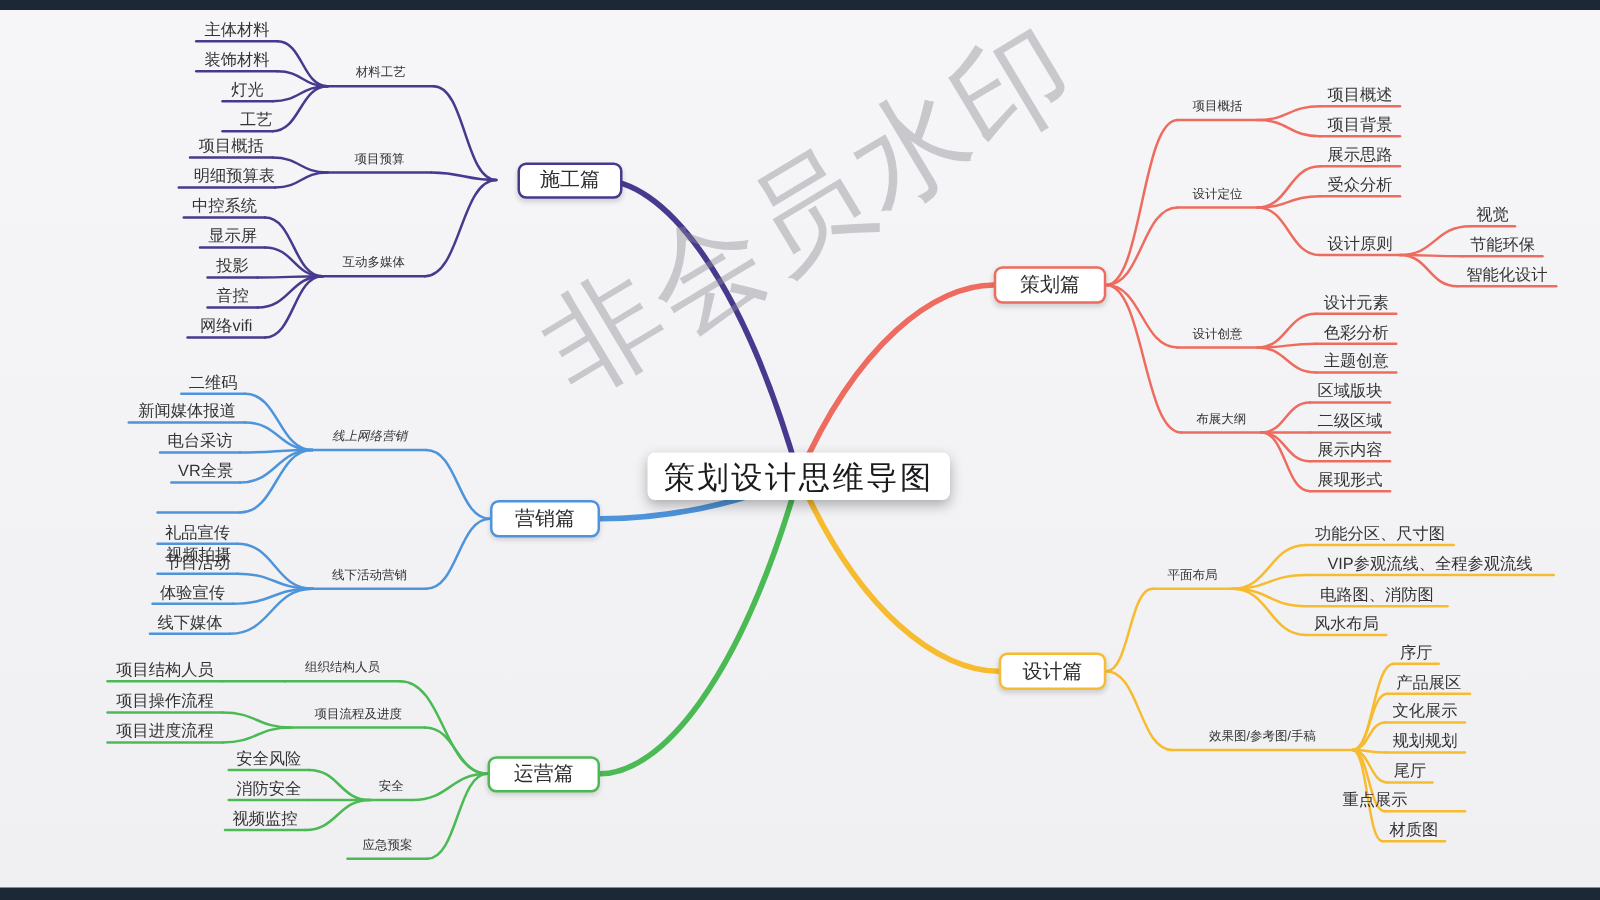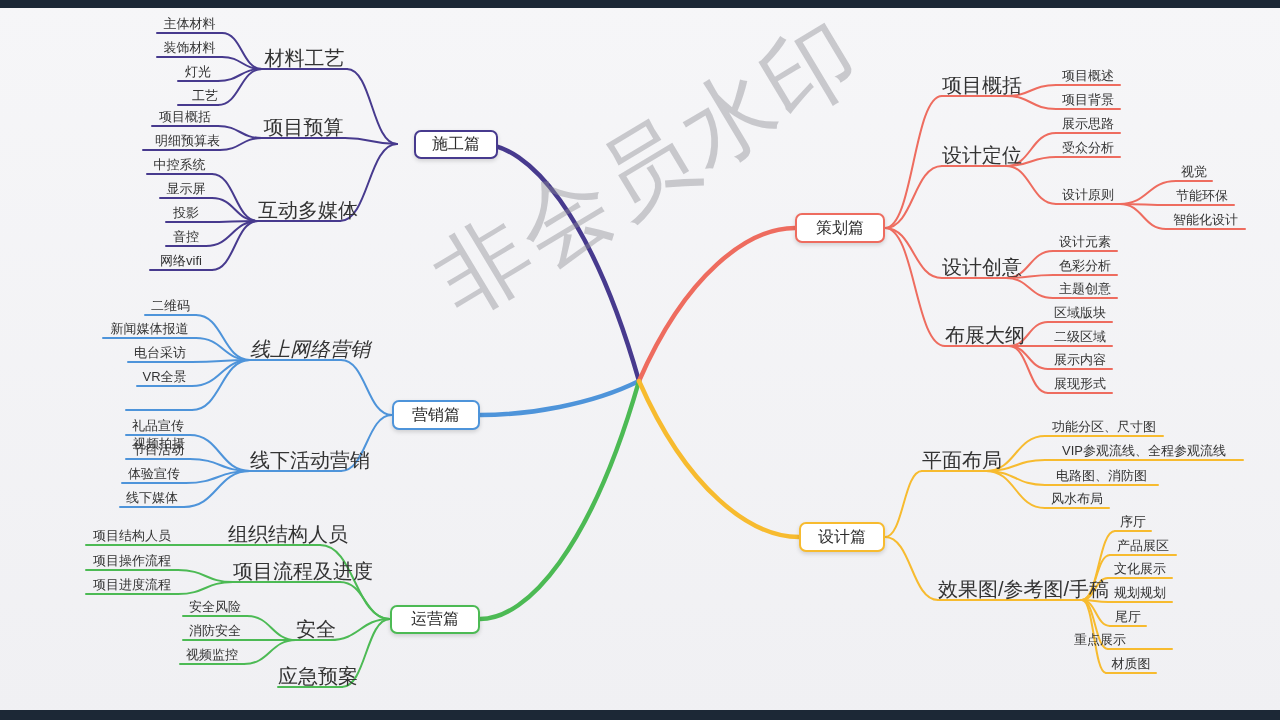--- a/index.html
+++ b/index.html
@@ -9,21 +9,21 @@
   .bar{position:absolute;left:0;width:1280px;background:#1c2836;z-index:12}
   .bar-top{top:0;height:8px}
   .bar-bottom{bottom:0;height:10px}
   .edges{position:absolute;left:0;top:0;z-index:2}
   .watermark{position:absolute;left:648px;top:168px;
     transform:translate(-50%,-50%) rotate(-31deg);
     font-size:92px;letter-spacing:3px;white-space:nowrap;
     color:rgba(138,138,145,0.42);z-index:6;user-select:none}
   .topic{position:absolute;z-index:8;font-size:13px;color:#333;
     text-align:center;white-space:nowrap;height:19px;line-height:19px;cursor:pointer}
-  .topic.lv1{font-size:20px;height:21px;line-height:21px}
+  .topic.lv1{font-size:10px;height:21px;line-height:21px}
   .branch-box{position:absolute;z-index:9;background:#fff;border:2px solid #000;
     border-radius:7px;box-sizing:border-box;display:flex;align-items:center;
     justify-content:center;font-size:16px;color:#2d2d2d;
     box-shadow:0 2px 4px rgba(0,0,0,.15);cursor:pointer;white-space:nowrap}
   .central{position:absolute;z-index:10;background:#fff;border-radius:6px;
     box-sizing:border-box;display:flex;align-items:center;justify-content:center;
     font-size:25px;letter-spacing:2px;color:#1b1b1d;
     box-shadow:0 4px 10px rgba(0,0,0,.3);cursor:pointer;white-space:nowrap}
 </style>
 </head>
@@ -241,13 +241,14 @@
       <div class="topic" style="left: 1045px; top: 489px; width: 64px;">风水布局</div>
       <div class="topic lv1" style="left: 938px; top: 579px; width: 144px;">效果图/参考图/手稿</div>
       <div class="topic" style="left: 1115px; top: 512px; width: 36px;">序厅</div>
       <div class="topic" style="left: 1110px; top: 536px; width: 66px;">产品展区</div>
       <div class="topic" style="left: 1108px; top: 559px; width: 64px;">文化展示</div>
       <div class="topic" style="left: 1108px; top: 583px; width: 64px;">规划规划</div>
       <div class="topic" style="left: 1110px; top: 607px; width: 36px;">尾厅</div>
       <div class="topic" style="left: 1068px; top: 630px; width: 64px;">重点展示</div>
       <div class="topic" style="left: 1106px; top: 654px; width: 50px;">材质图</div>
     </div>
+  <div class="central" style="left:518px;top:362px;width:242px;height:38px">策划设计思维导图</div>
 </div>
 
 </body></html>

